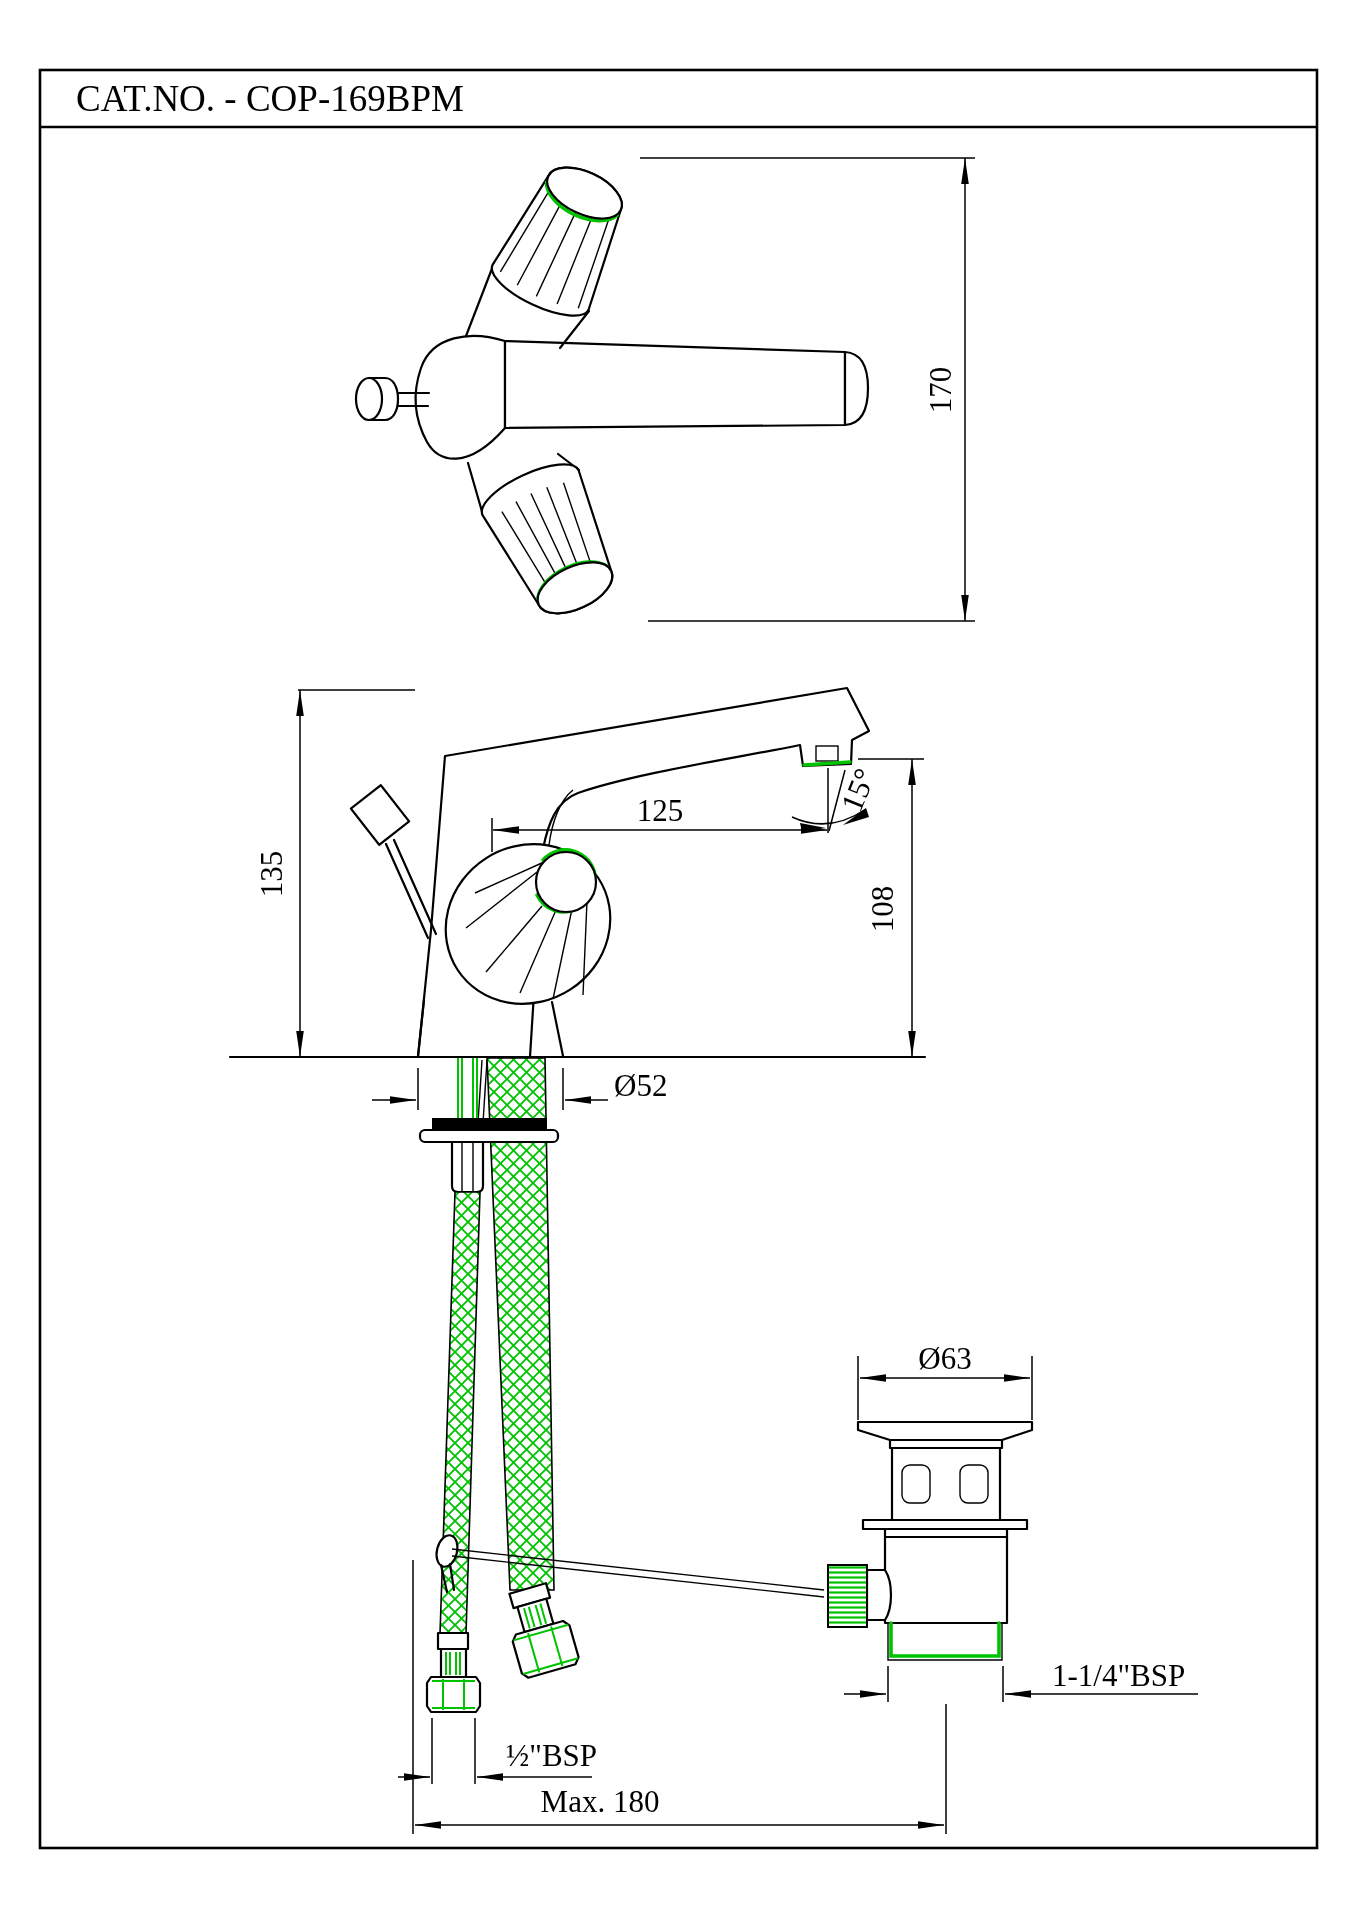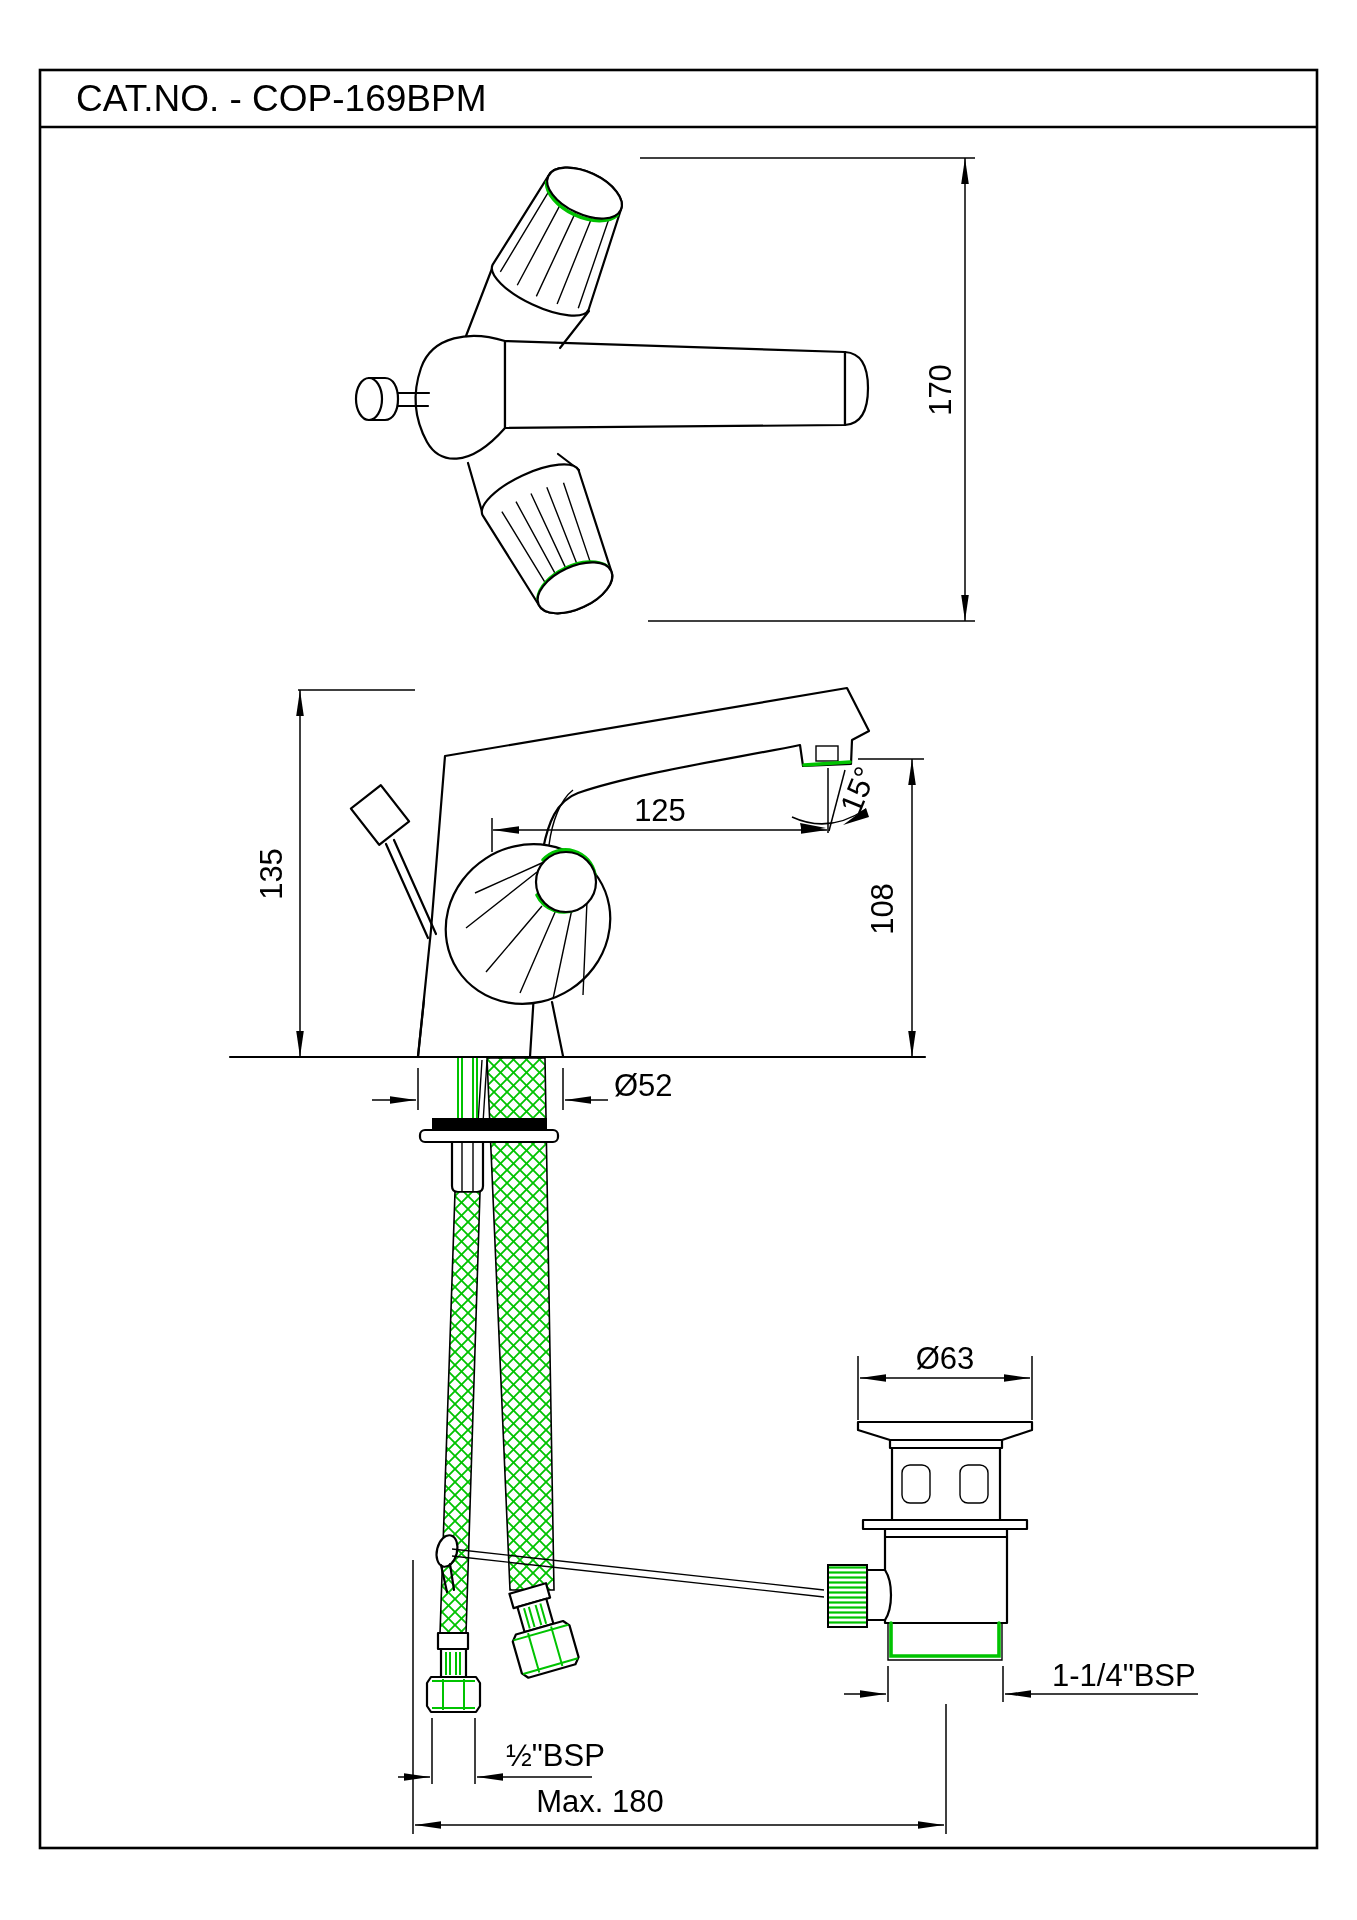--- a/index.html
+++ b/index.html
@@ -1,17 +1,17 @@
 <!DOCTYPE html>
 <html><head>
 <meta charset="utf-8">
 <style>
   html,body{margin:0;padding:0;background:#ffffff;}
   .page{position:relative;width:1327px;height:1920px;background:#fff;overflow:hidden;
-        font-family:Liberation Sans, sans-serif;}
+        font-family:Liberation Serif, serif;}
   svg{position:absolute;left:0;top:0;}
   text{fill:#000;}
   .obj{stroke:#000;stroke-width:2.2;fill:none;stroke-linecap:round;stroke-linejoin:round;}
   .objw{stroke:#000;stroke-width:2.2;fill:#fff;stroke-linejoin:round;}
   .thin{stroke:#000;stroke-width:1.4;fill:none;}
   .dim{stroke:#000;stroke-width:1.5;fill:none;}
   .grn{stroke:#00c300;stroke-width:3.6;fill:none;stroke-linecap:round;}
   .grn2{stroke:#00c300;stroke-width:2;fill:none;}
   .dtxt{font-size:31px;}
   .ttl{font-size:37px;}

